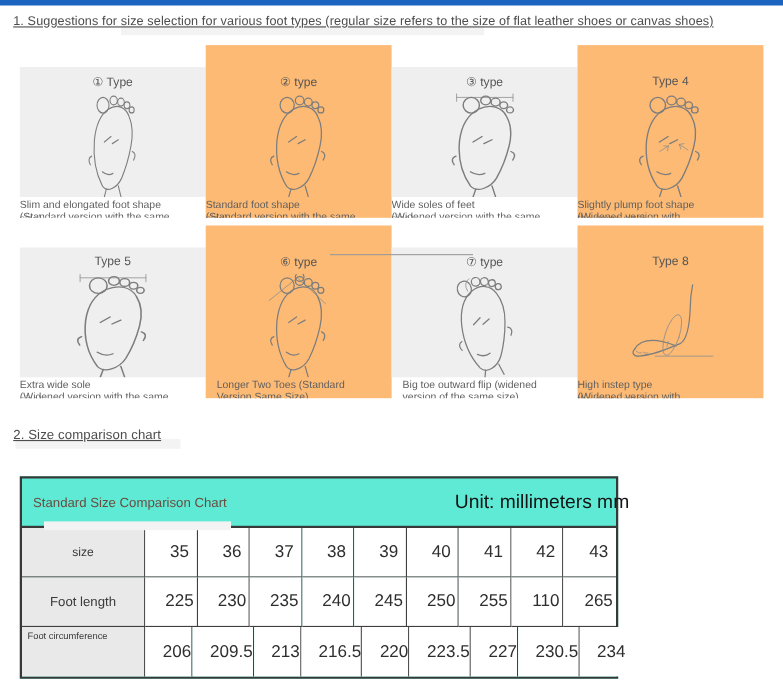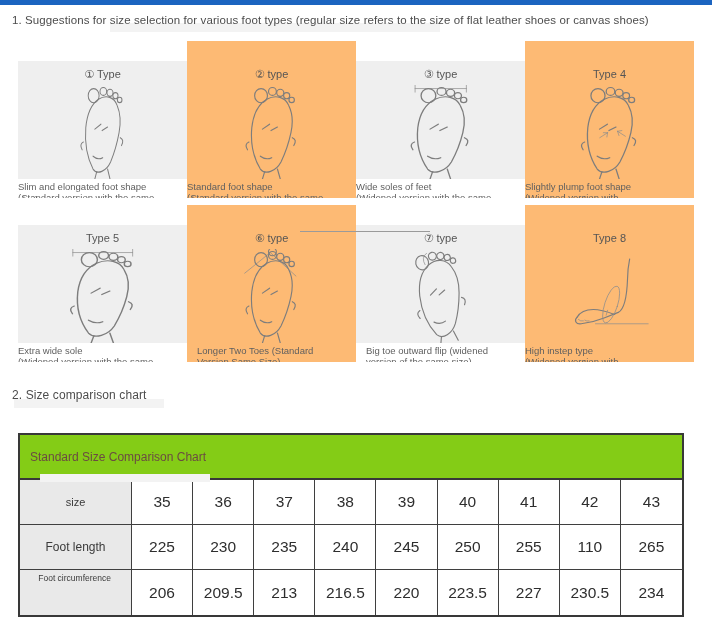--- a/index.html
+++ b/index.html
@@ -1,57 +1,57 @@
 <!DOCTYPE html>
 <html><head>
 <meta charset="utf-8">
 <style>
   * { margin:0; padding:0; box-sizing:border-box; }
   html,body { width:712px; height:634px; background:#ffffff; overflow:hidden;
               font-family:"Liberation Sans","DejaVu Sans",sans-serif; }
 
   .top-bar { width:712px; height:5px; background:#1b64c0; }
 
-  .section-title { margin:9px 3px 0 12px; font-size:11.5px; color:#4c4c4c; letter-spacing:.1px; }
+  .section-title { margin:9px 3px 0 12px; font-size:11.5px; color:#4c4c4c; letter-spacing:.1px;text-decoration:underline; }
   .ghost-bar { height:9px; background:#f3f3f3; margin:-3px 0 0 110px; width:330px; }
 
   
   .foot-grid { position:relative; margin:9px 0 0 18px; width:676px;
                display:grid; grid-template-columns:repeat(4,169px); grid-auto-rows:157px; row-gap:7px; }
   .tile { display:flex; flex-direction:column; }
   .tile-top { height:121px; display:flex; flex-direction:column; align-items:center;margin-top:20px; }
   .tile-light .tile-top { background:#efefef; }
   .tile-dark  { background:#fdba74; }
   .tile-label { font-size:11px; color:#555; padding-top:7px; height:24px; text-align:center; }
   .foot-svg { display:block; height:94px; }
   .caption { height:36px; font-size:9.5px; line-height:11px; color:#5f5f5f; text-align:left; padding-top:2px; overflow:hidden; }
   .caption.left { text-align:left; padding-left:10px; }
   .cap-line.ol { margin-top:-9px; opacity:.9; }
   .rule-67 { position:absolute; left:282px; top:190px; width:130px; height:1px; background:#9a9a9a; }
   svg path, svg circle, svg ellipse { fill:none; stroke:#7d7d7d; stroke-width:1.6; stroke-linecap:round; stroke-linejoin:round; }
   svg .thin { stroke-width:1; stroke:#8d8d8d; }
 
   
-  .size-table { margin:25px 0 0 18px; width:666px; border:2px solid #383838; background:#84cc16;text-align:right; }
+  .size-table { margin:25px 0 0 18px; width:544px; border:2px solid #383838; background:#5eead4; }
   .title-row { height:45px; display:flex; justify-content:space-between; align-items:center;
                padding:0 10px; border-bottom:2px solid #383838; }
   .table-title { font-size:12px; color:#6b4c41; }
   .title-ghost { height:8px; background:#f3f3f3; width:170px; margin:10px 0 0 10px; position:absolute; }
   .unit-label { font-size:17.5px; color:#141414; white-space:nowrap; margin-right:-22px; position:relative; z-index:2; }
   .trow { display:grid; grid-template-columns:112px repeat(9,1fr); height:45px;border-radius:22px; }
   .cell { border-right:1.3px solid #3f3f3f; border-bottom:1.3px solid #3f3f3f;
           display:flex; align-items:center; justify-content:center; }
   .trow .cell:last-child { border-right:none; }
   .trow:last-child .cell { border-bottom:none; }
   .row-label { background:#e9e9e9; font-size:11px; color:#3a3a3a; }
   .row-label.med { font-size:12px; }
   .row-label.small { font-size:8.5px; justify-content:flex-start; padding:3px 2px 0 5px;
                      align-items:flex-start; word-break:break-all; line-height:10px; width:100%; }
   .row-label.small .lbl { width:86px; }
-  .value { font-size:15.5px; color:#2e2e2e; background:#fff; }
+  .value { font-size:15.5px; color:#2e2e2e; background:#fff;padding-left:16px; }
 </style>
 </head>
 <body>
 
 <svg width="0" height="0" style="position:absolute" aria-hidden="true">
   <defs>
     <g id="foot">
       <path d="M44,118 C35,103 30,82 32,60 C34,42 41,27 53,20 C66,13 79,17 84,29 C89,39 90,53 87,67 C84,81 79,96 73,108 C66,121 51,127 44,118 Z"></path>
       <ellipse cx="45" cy="15" rx="9" ry="10"></ellipse>
       <circle cx="61" cy="9" r="5.5"></circle>
@@ -200,20 +200,21 @@
 
 <div class="section-title" style="margin-top:26px;font-size:12px;">2. Size comparison chart</div>
 <div class="ghost-bar" style="margin-left:14px;width:150px;"></div>
 
 <div class="size-table">
   <div class="title-row">
     <div>
       <div class="table-title">Standard Size Comparison Chart</div>
       <div class="title-ghost"></div>
     </div>
+    <div class="unit-label">Unit: millimeters mm</div>
   </div>
 
   <div class="trow">
     <div class="cell row-label">size</div>
     <div class="cell value">35</div>
     <div class="cell value">36</div>
     <div class="cell value">37</div>
     <div class="cell value">38</div>
     <div class="cell value">39</div>
     <div class="cell value">40</div>

